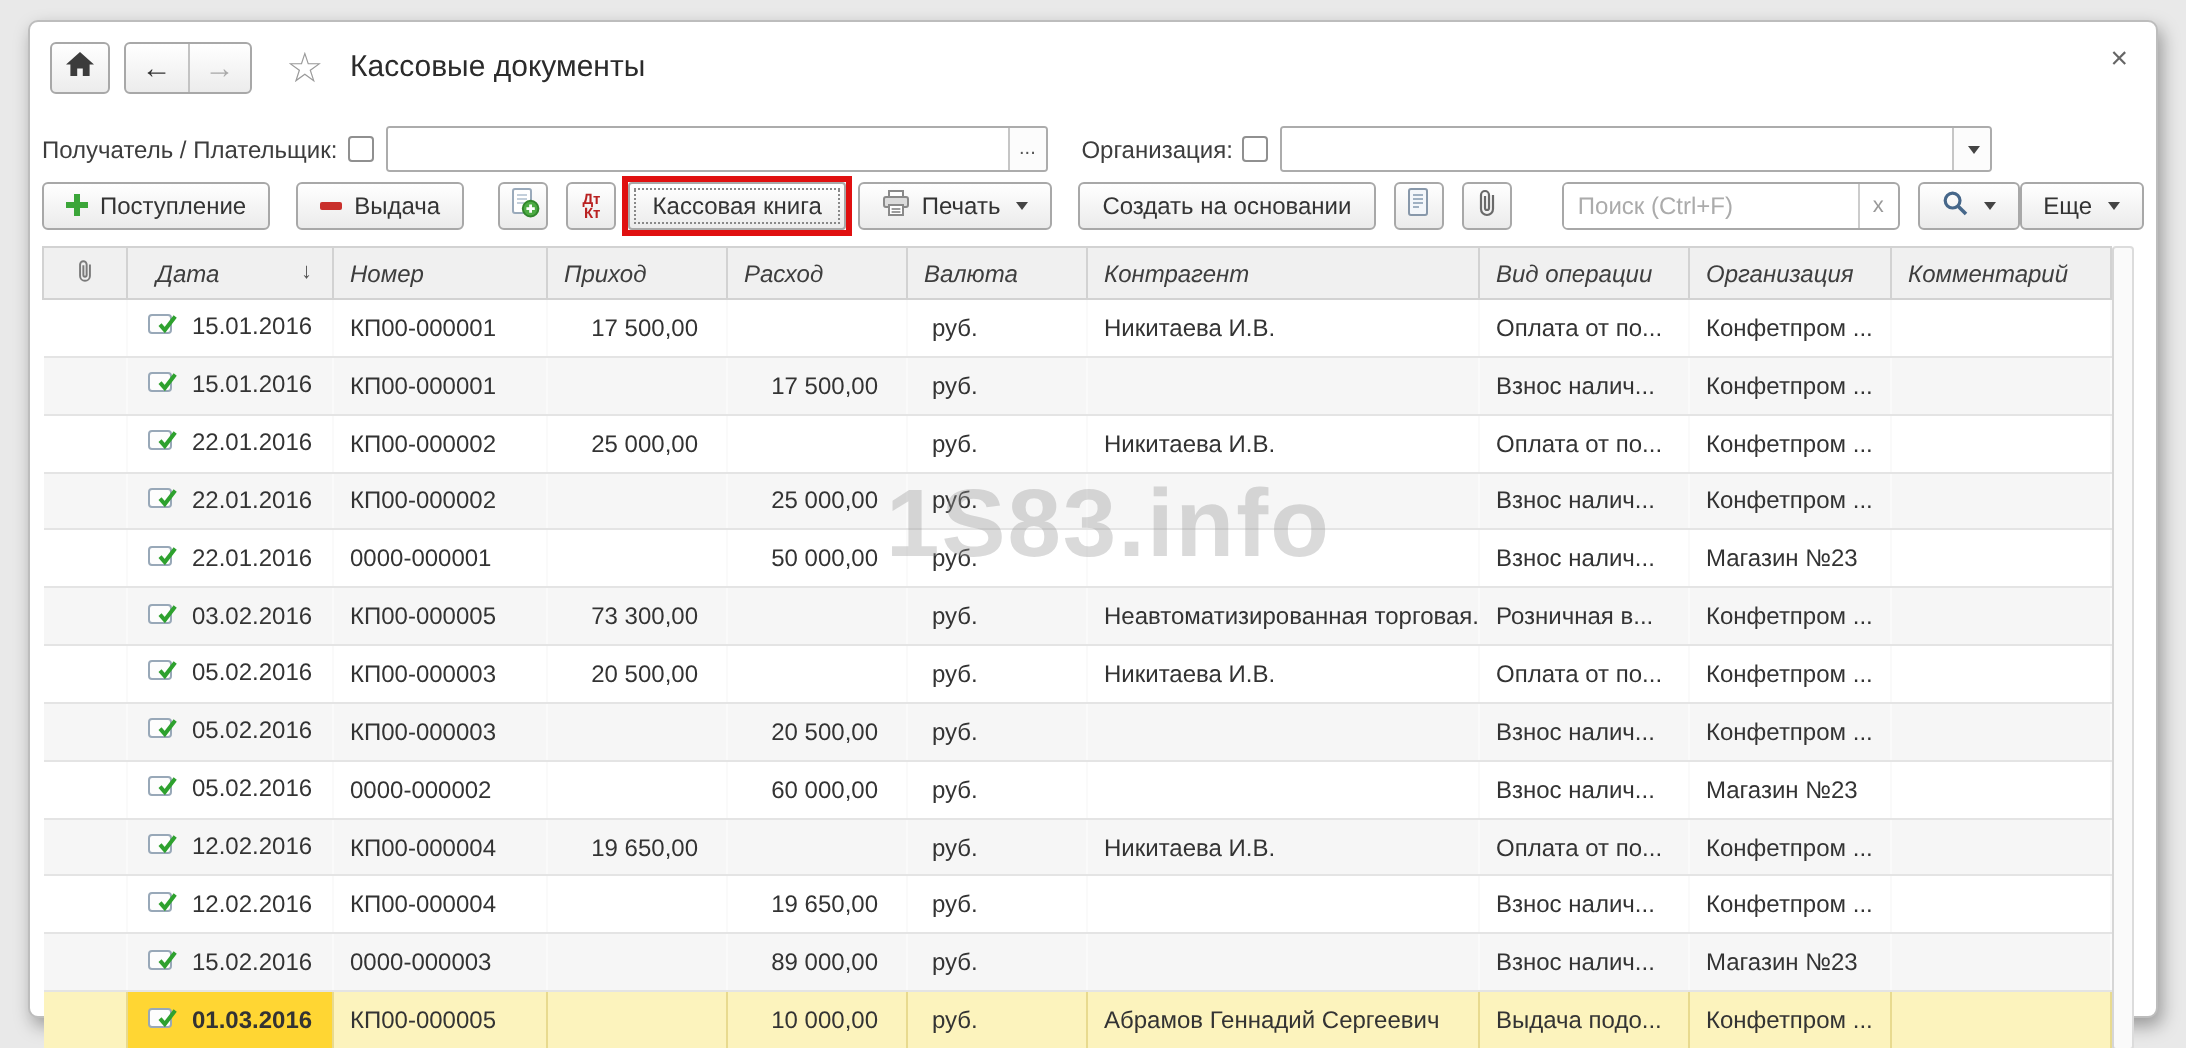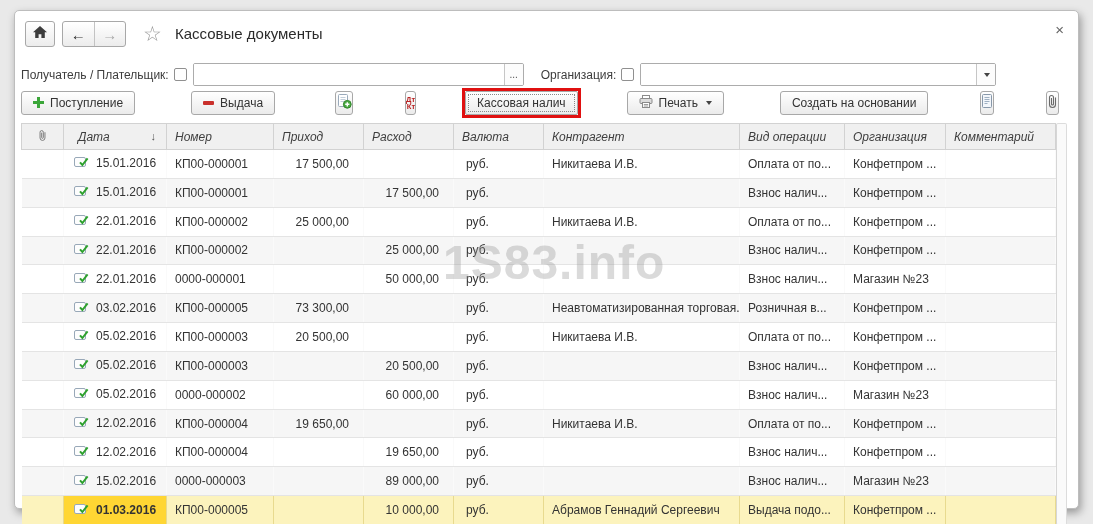--- a/index.html
+++ b/index.html
@@ -36,21 +36,21 @@
   .field input { border:none; outline:none; flex:1; padding:0 6px; font-size:12px;
                  font-family:"Liberation Sans", sans-serif; color:#333; min-width:0; }
   .field-btn { width:19px; border:none; border-left:1px solid #c6c6c6; background:#fcfcfc;
                font-size:10px; color:#555; display:flex; align-items:center; justify-content:center;
                cursor:pointer; }
   .payer-field { width:331px; margin-right:17px; }
   .org-field   { width:356px; }
 
   
   .toolbar { position:absolute; left:6px; top:78px; right:6px; height:27px;
-             display:flex; align-items:center;gap:43px; }
+             display:flex; align-items:center; }
   .btn { height:24px; padding:0 11px; background:linear-gradient(#ffffff,#ebebeb);
          border:1px solid #a8a8a8; border-radius:3px; font-size:12px; color:#333;
          font-family:"Liberation Sans", sans-serif;
          display:inline-flex; align-items:center; gap:6px; white-space:nowrap; cursor:pointer; }
   .icon-btn { width:30px; padding:0; justify-content:center; }
   .caret { width:0; height:0; border-left:3px solid transparent; border-right:3px solid transparent;
            border-top:4px solid #444; margin-left:2px; }
   .plus-icon { position:relative; width:11px; height:11px; flex:none; }
   .plus-icon::before { content:""; position:absolute; left:0; top:4px; width:11px; height:3px; background:#3ba639; }
   .plus-icon::after  { content:""; position:absolute; left:4px; top:0; width:3px; height:11px; background:#3ba639; }
@@ -162,21 +162,21 @@
         </span>
       </button>
       <button class="btn icon-btn gap-s">
         <span class="dtkt">
           <span>Дт</span>
           <span>Кт</span>
         </span>
       </button>
       <span class="red-frame">
         <button class="btn kassbook">
-          <span>Кассовая налич</span>
+          <span>Кассовая книга</span>
         </button>
       </span>
       <button class="btn">
         <span>
           <svg width="14" height="13" viewBox="0 0 14 13">
             <rect x="3.5" y="0.5" width="7" height="3" fill="#fff" stroke="#8a8a8a"></rect>
             <rect x="1" y="3.5" width="12" height="5" rx="1" fill="#dcdcdc" stroke="#8a8a8a"></rect>
             <rect x="3.5" y="7.5" width="7" height="5" fill="#fff" stroke="#8a8a8a"></rect>
             <line x1="4.8" y1="9.5" x2="9.2" y2="9.5" stroke="#9c9c9c"></line>
             <line x1="4.8" y1="11" x2="9.2" y2="11" stroke="#9c9c9c"></line>

